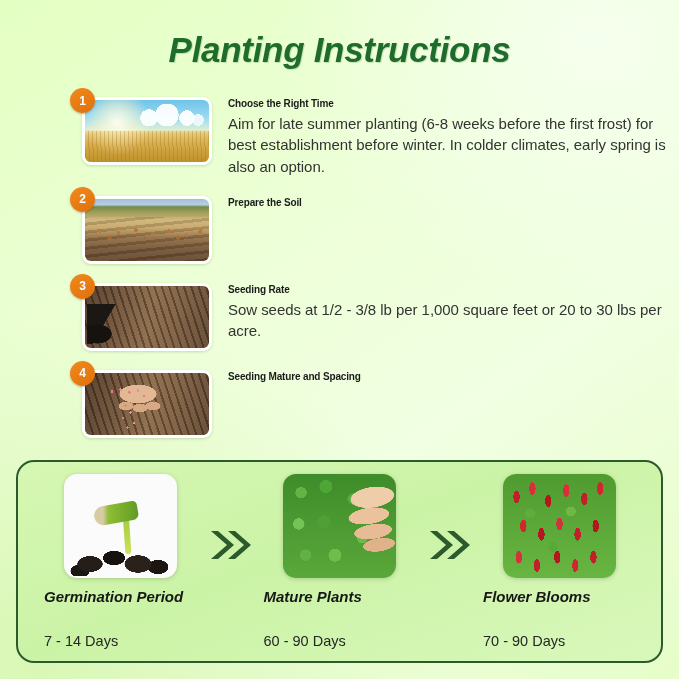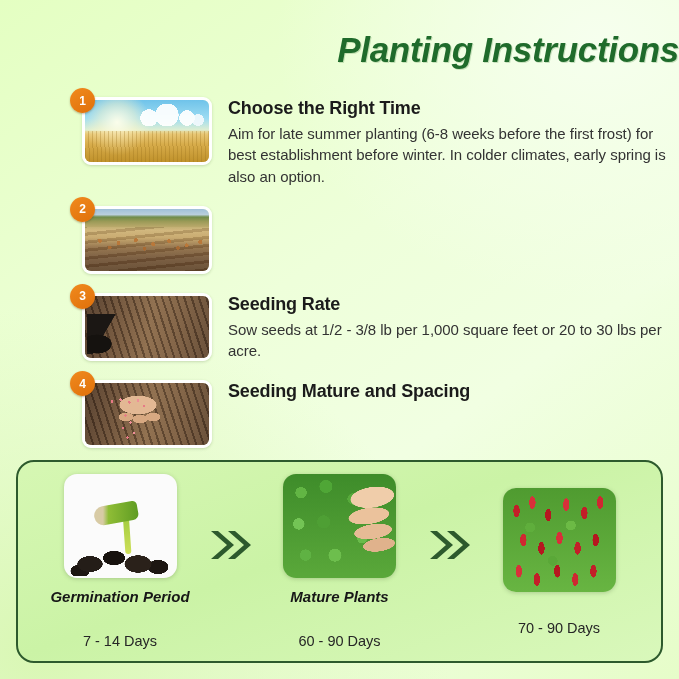--- a/index.html
+++ b/index.html
@@ -11,21 +11,21 @@
   #page{
     position:relative;width:679px;height:679px;box-sizing:border-box;
     background:
       radial-gradient(ellipse 520px 420px at 88% 6%, #f6ffee 0%, rgba(246,255,238,0) 62%),
       radial-gradient(ellipse 620px 520px at 6% 96%, #d9f7b4 0%, rgba(217,247,180,0) 66%),
       linear-gradient(145deg,#e4ffc2 0%,#eeffda 42%,#f1ffe2 64%,#e6fdc9 100%);
   }
 
   
   .title{
-    position:absolute;left:0;top:30px;width:679px;text-align:right;
+    position:absolute;left:0;top:30px;width:679px;text-align:center;
     font-size:35px;font-weight:bold;font-style:italic;
     color:#1f6b2b;letter-spacing:-0.3px;
     text-shadow:1px 1px 0 rgba(120,170,110,.35);
   }
 
   
   .steps{position:absolute;left:70px;top:88px;width:596px;}
   .step{position:relative;display:flex;align-items:flex-start;margin-bottom:10px;}
   .thumb-wrap{position:relative;width:140px;flex:0 0 140px;}
   .thumb{
@@ -36,21 +36,21 @@
   }
   .badge{
     position:absolute;left:0;top:0;width:25px;height:25px;border-radius:50%;
     background:linear-gradient(150deg,#f08a1e 0%,#e0700a 100%);
     color:#fff;font-size:12px;font-weight:bold;
     display:flex;align-items:center;justify-content:center;
     z-index:4;box-shadow:0 1px 2px rgba(90,50,10,.35);
   }
   .step-text{flex:1;padding-left:18px;padding-top:10px;}
   .step-title{
-    font-size:18px;font-weight:bold;color:#1b1b1b;margin-bottom:4px;
+    font-size:10px;font-weight:bold;color:#1b1b1b;margin-bottom:4px;
     letter-spacing:-0.15px;
   }
   .step-desc{font-size:15px;line-height:1.42;color:#333333;letter-spacing:-0.05px;}
 
   
   .art{position:absolute;inset:0;}
   .wheat{
     background:
       radial-gradient(circle 46px at 26% 36%, rgba(255,255,235,.95) 0%, rgba(255,248,205,.5) 40%, rgba(255,248,205,0) 72%),
       linear-gradient(#6fc3ea 0%,#9ddcf2 30%,#ddeed2 48%,#e8c97a 55%,#dcae49 72%,#c8992f 100%);
@@ -129,21 +129,21 @@
   }
 
   
   .timeline{
     position:absolute;left:16px;top:460px;width:647px;height:203px;
     box-sizing:border-box;border:2px solid #2d5a2d;border-radius:18px;
     background:linear-gradient(160deg,#d6f7b3 0%,#cbf3a6 45%,#d9f8bb 100%);
     display:flex;align-items:center;justify-content:space-between;
     padding:0 26px;
   }
-  .tl-item{width:152px;text-align:center;}
+  .tl-item{width:152px;text-align:left;}
   .tl-img{
     width:113px;height:104px;margin:0 auto 10px auto;border-radius:13px;
     overflow:hidden;position:relative;background:#fff;
     box-shadow:0 1px 4px rgba(50,80,35,.25);
   }
   .tl-label{font-size:15px;font-weight:bold;font-style:italic;color:#171717;margin-bottom:3px;}
   .tl-value{font-size:14.5px;color:#262626;margin-top:28px;}
   .chev{
     width:46px;height:40px;flex:0 0 46px;position:relative;margin-bottom:34px;
   }
@@ -241,20 +241,21 @@
 
     <div class="step">
       <div class="thumb-wrap">
         <div class="badge">2</div>
         <div class="thumb">
           <div class="art field"></div>
           <div class="bales"></div>
         </div>
       </div>
       <div class="step-text">
+        <div class="step-title">Prepare the Soil</div>
       </div>
     </div>
 
     <div class="step">
       <div class="thumb-wrap">
         <div class="badge">3</div>
         <div class="thumb">
           <div class="art soil"></div>
           <div class="boot"></div>
         </div>
@@ -310,18 +311,19 @@
 
     <div class="chev">
       <svg width="46" height="40" viewBox="0 0 46 40">
         <path d="M4 6 L20 20 L4 34 L11 34 L27 20 L11 6 Z" fill="#2d5a2d"></path>
         <path d="M21 6 L37 20 L21 34 L28 34 L44 20 L28 6 Z" fill="#2d5a2d"></path>
       </svg>
     </div>
 
     <div class="tl-item">
       <div class="tl-img blooms"></div>
+      <div class="tl-label">Flower Blooms</div>
       <div class="tl-value">70 - 90 Days</div>
     </div>
 
   </div>
 
 </div>
 
 </body></html>

